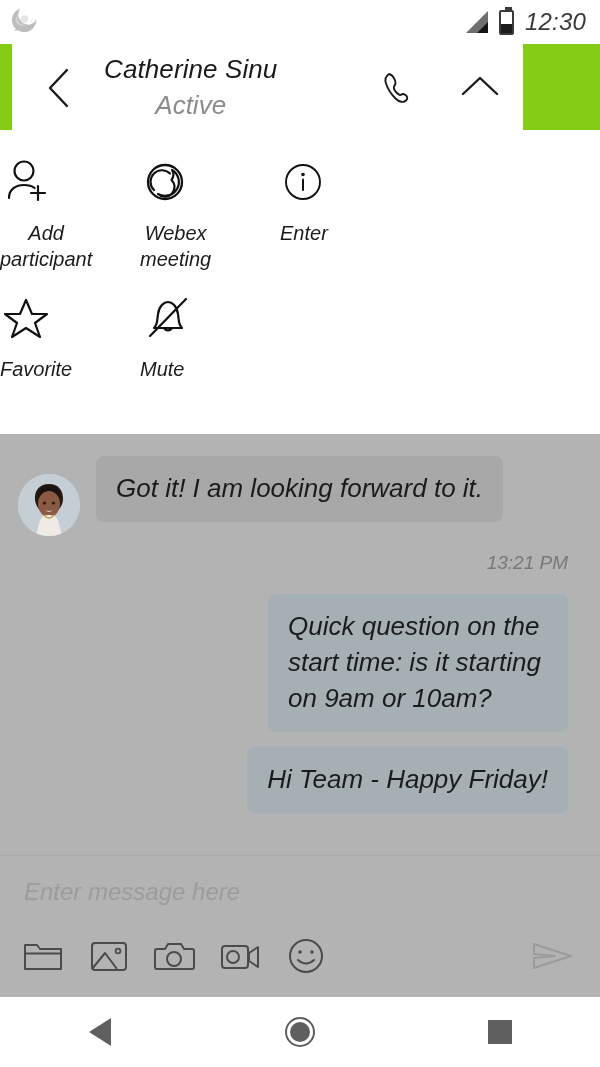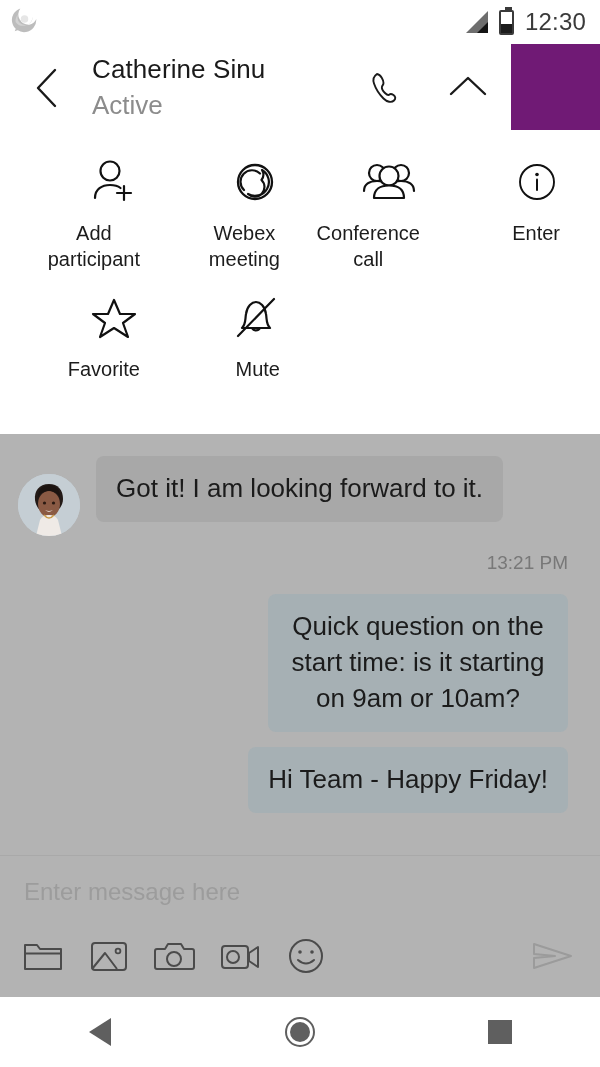--- a/index.html
+++ b/index.html
@@ -2,41 +2,42 @@
 <html><head>
 <meta charset="utf-8">
 <style>
   * { box-sizing: border-box; margin: 0; padding: 0; }
   html, body {
     width: 600px; height: 1067px;
     font-family: "Liberation Sans", sans-serif;
     background: #ffffff;
     overflow: hidden;
   }
-  #app { position: relative; width: 600px; height: 1067px; background: #701a75; }
+  #app { position: relative; width: 600px; height: 1067px; background: #84cc16; font-style: italic; }
 
   
   .statusbar {
     position: absolute; left: 0; top: 0; width: 600px; height: 44px;
     background: #ffffff;
     display: flex; align-items: center;
   }
   .sb-left { padding-left: 10px; display: flex; align-items: center; }
   .sb-right {
     margin-left: auto; padding-right: 14px;
     display: flex; align-items: center; gap: 11px;
   }
   .sb-clock {
     font-size: 24px; color: #3a3a3a; letter-spacing: .2px;
   }
 
   
   .convo-header {
-    position: absolute; left: 0; top: 44px; width: 511px; height: 86px;
+    position: absolute; left: 12px; top: 44px; width: 511px; height: 86px;
     background: #ffffff;
+    text-align: center;
   }
   .back-btn {
     position: absolute; left: 24px; top: 18px; width: 46px; height: 52px;
     display: flex; align-items: center; justify-content: center;
   }
   .hdr-titles { position: absolute; left: 92px; top: 8px; }
   .hdr-name {
     font-size: 26px; color: #1a1a1a; line-height: 34px; letter-spacing: .1px;
   }
   .hdr-status {
@@ -52,21 +53,21 @@
 
   
   .action-panel {
     position: absolute; left: 0; top: 130px; width: 600px; height: 304px;
     background: #ffffff;
   }
   .action-row { display: flex; }
   .action-row.row1 { padding-top: 24px; }
   .action-row.row2 { padding-top: 18px; }
   .action-cell {
-    width: 140px; display: flex; flex-direction: column; align-items: flex-end;
+    width: 140px; display: flex; flex-direction: column; align-items: flex-start;
   }
   .action-ico {
     height: 52px; display: flex; align-items: flex-end; justify-content: center;
   }
   .action-label {
     margin-top: 14px; text-align: center;
     font-size: 20px; color: #1c1c1c; line-height: 26px;
   }
 
   
@@ -95,21 +96,21 @@
   }
   .bubble.incoming { background: #a8a8a8; }
   .bubble.outgoing { background: #a6b0b4; }
   .msg-out-wrap {
     display: flex; flex-direction: column; align-items: flex-end;
     padding: 14px 32px 0 0;
   }
   .out-time {
     font-size: 19px; color: #787878; line-height: 26px; margin-bottom: 18px;
   }
-  .bubble.out1 { width: 300px; text-align: center; }
+  .bubble.out1 { width: 300px; text-align: left; }
   .bubble.out2 { margin-top: 15px; }
 
   
   .composer {
     position: absolute; left: 0; top: 855px; width: 600px; height: 142px;
     background: #b3b3b3; border-top: 1px solid #a9a9a9;
   }
   .composer-input {
     padding: 20px 0 0 24px;
     font-size: 24px; color: #9c9c9c; line-height: 32px;
@@ -243,36 +244,20 @@
             <path d="M32 12 A13 13 0 0 1 18 36 A9 9 0 0 0 31.5 22 A9 9 0 0 0 32 12 Z" fill="none" stroke="#111" stroke-width="2.2" stroke-linejoin="round"></path>
             <path d="M14 32 A11 11 0 0 1 30 15.5" fill="none" stroke="#111" stroke-width="2.2" stroke-linecap="round"></path>
           </svg>
         </div>
         <div class="action-label">
           <span>Webex</span><br>
           <span>meeting</span>
         </div>
       </div>
 
-      <div class="action-cell">
-        <div class="action-ico">
-          <svg width="62" height="48" viewBox="0 0 62 48">
-            <circle cx="19" cy="15" r="8" fill="none" stroke="#111" stroke-width="2.2"></circle>
-            <circle cx="43" cy="15" r="8" fill="none" stroke="#111" stroke-width="2.2"></circle>
-            <path d="M6 33 C6 26 11.5 23 19 23 C21.5 23 23.7 23.4 25.5 24" fill="none" stroke="#111" stroke-width="2.2" stroke-linecap="round"></path>
-            <path d="M56 33 C56 26 50.5 23 43 23 C40.5 23 38.3 23.4 36.5 24" fill="none" stroke="#111" stroke-width="2.2" stroke-linecap="round"></path>
-            <circle cx="31" cy="18" r="9.5" fill="#fff" stroke="#111" stroke-width="2.2"></circle>
-            <path d="M16 40 C16 31 22.5 27.5 31 27.5 C39.5 27.5 46 31 46 40 Z" fill="#fff" stroke="#111" stroke-width="2.2" stroke-linejoin="round"></path>
-          </svg>
-        </div>
-        <div class="action-label">
-          <span>Conference</span><br>
-          <span>call</span>
-        </div>
-      </div>
 
       <div class="action-cell">
         <div class="action-ico">
           <svg width="46" height="48" viewBox="0 0 46 48">
             <circle cx="23" cy="24" r="17" fill="none" stroke="#111" stroke-width="1.9"></circle>
             <circle cx="23" cy="16.5" r="1.8" fill="#111"></circle>
             <line x1="23" y1="21.5" x2="23" y2="32" stroke="#111" stroke-width="2" stroke-linecap="round"></line>
           </svg>
         </div>
         <div class="action-label">

